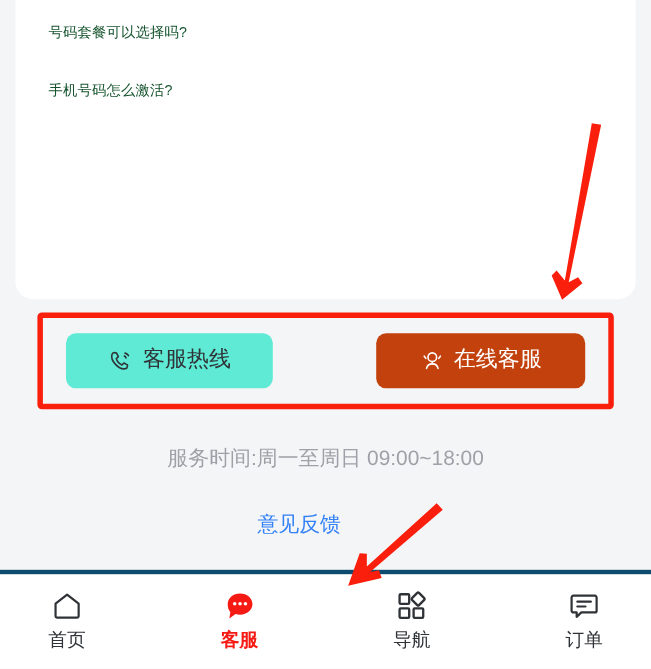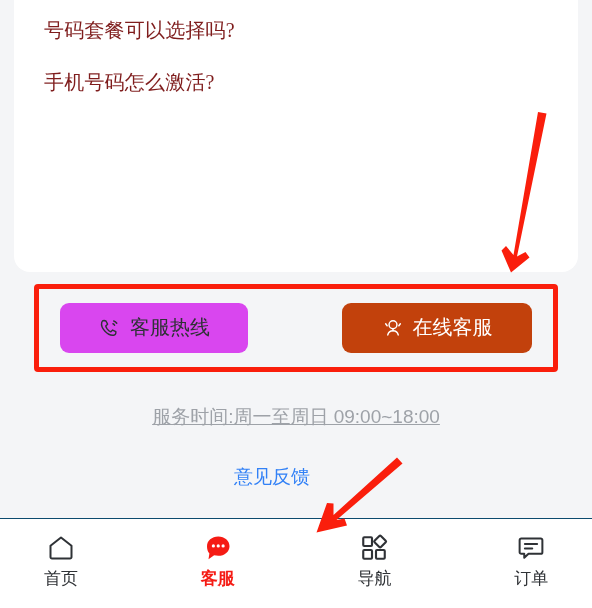--- a/index.html
+++ b/index.html
@@ -27,26 +27,25 @@
     left: 14px;
     top: -18px;
     width: 564px;
     height: 290px;
     background: #ffffff;
     border-radius: 16px;
     box-sizing: border-box;
     padding: 22px 30px 0 30px;
   }
   .faq-item {
-    color: #7f1d1d;
-    font-size: 20px;
+    color: #14532d;
+    font-size: 13px;
     line-height: 52px;
     white-space: nowrap;
     letter-spacing: 0.2px;
-    font-family: Liberation Serif, serif;
   }
 
   
   .action-strip {
     position: absolute;
     left: 0;
     top: 284px;
     width: 592px;
     height: 90px;
   }
@@ -79,40 +78,39 @@
     gap: 9px;
     height: 50px;
     border-radius: 9px;
     font-size: 20px;
     box-sizing: border-box;
     cursor: pointer;
     user-select: none;
   }
   .btn-hotline {
     width: 188px;
-    background: #d946ef;
+    background: #5eead4;
     color: #2f3236;
   }
   .btn-online {
     width: 190px;
     background: #c2410c;
     color: #ffffff;
   }
   .btn .label { line-height: 1; padding-bottom: 2px;}
 
   
   .service-hours {
     position: absolute;
     left: 0;
     top: 404px;
     width: 592px;
     text-align: center;
     color: #9ea2a8;
     font-size: 19px;
-    text-decoration: underline;
   }
   .feedback {
     position: absolute;
     left: 0;
     top: 464px;
     width: 544px;
     text-align: center;
   }
   .feedback span {
     color: #3281f6;
@@ -121,21 +119,21 @@
   }
 
   
   .tabbar {
     position: absolute;
     left: 0;
     bottom: 0;
     width: 592px;
     height: 90px;
     background: #ffffff;
-    border-top: 1px solid #0c4a6e;
+    border-top: 4px solid #0c4a6e;
     display: flex;
     align-items: flex-start;
     box-sizing: border-box;
     padding-top: 14px;
     gap: 35px;
   }
   .tab {
     flex: 1;
     display: flex;
     flex-direction: column;

